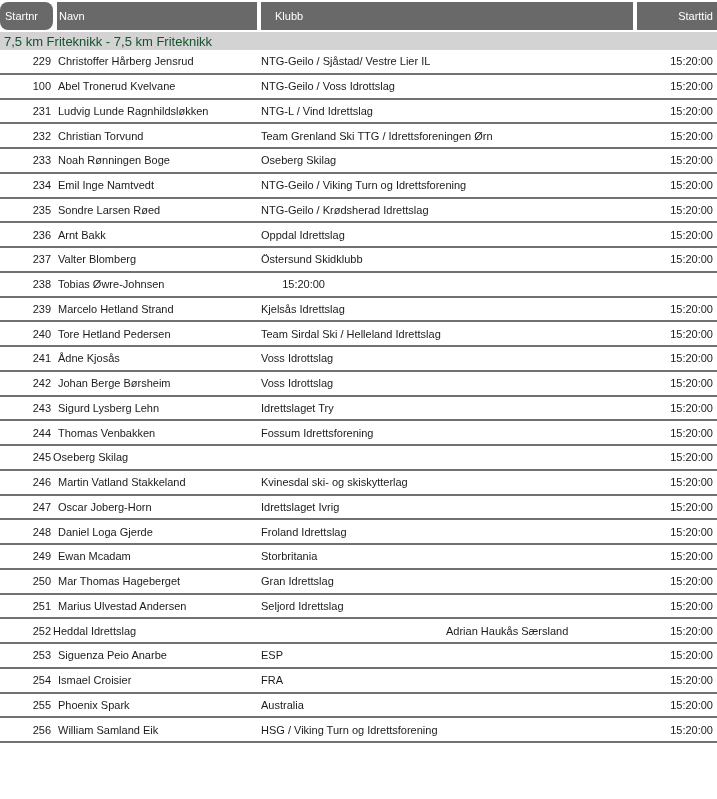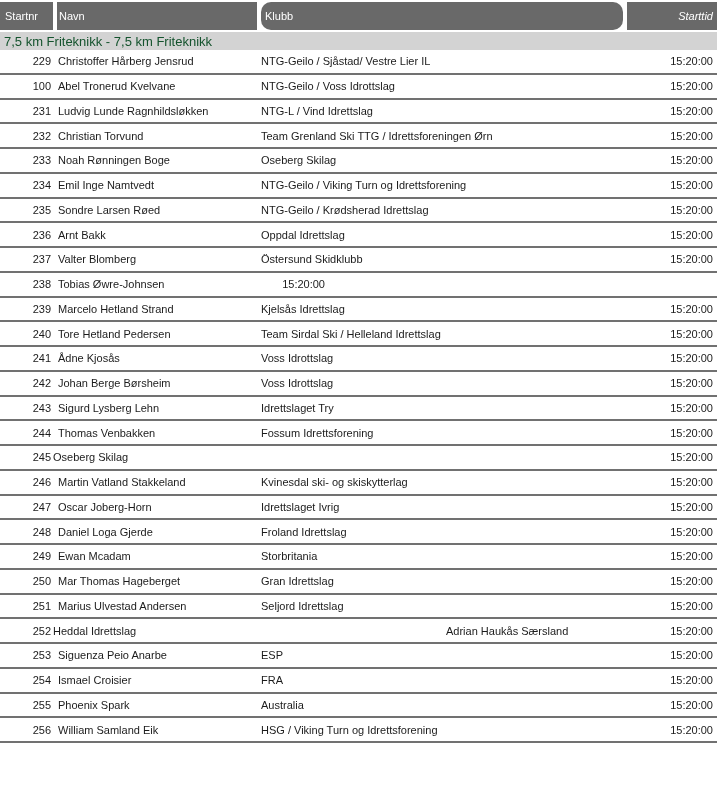--- a/index.html
+++ b/index.html
@@ -33,24 +33,24 @@
     height: 30px; 
   }
   .hcell {
     background: var(--header-bg);
     color: var(--header-text);
     font-size: 11px;
     display: flex;
     align-items: center;
     height: 28px;
   }
-  .hc-startnr { width: 53px; padding-left: 5px; }
+  .hc-startnr { width: 53px; padding-left: 5px; border-radius: 8px; }
   .hc-navn    { width: 200px; padding-left: 2px; }
-  .hc-klubb   { flex: 1; padding-left: 4px; border-radius: 10px; }
-  .hc-starttid{ width: 90px; justify-content: flex-end; padding-right: 4px; font-style: italic; }
+  .hc-klubb   { flex: 1; padding-left: 14px; }
+  .hc-starttid{ width: 80px; justify-content: flex-end; padding-right: 4px; }
 
   
   .section-row {
     margin-top: 2px;
     height: 18px;
     background: var(--section-bg);
     display: flex;
     align-items: center;
     padding-left: 4px;
     font-size: 13px;

